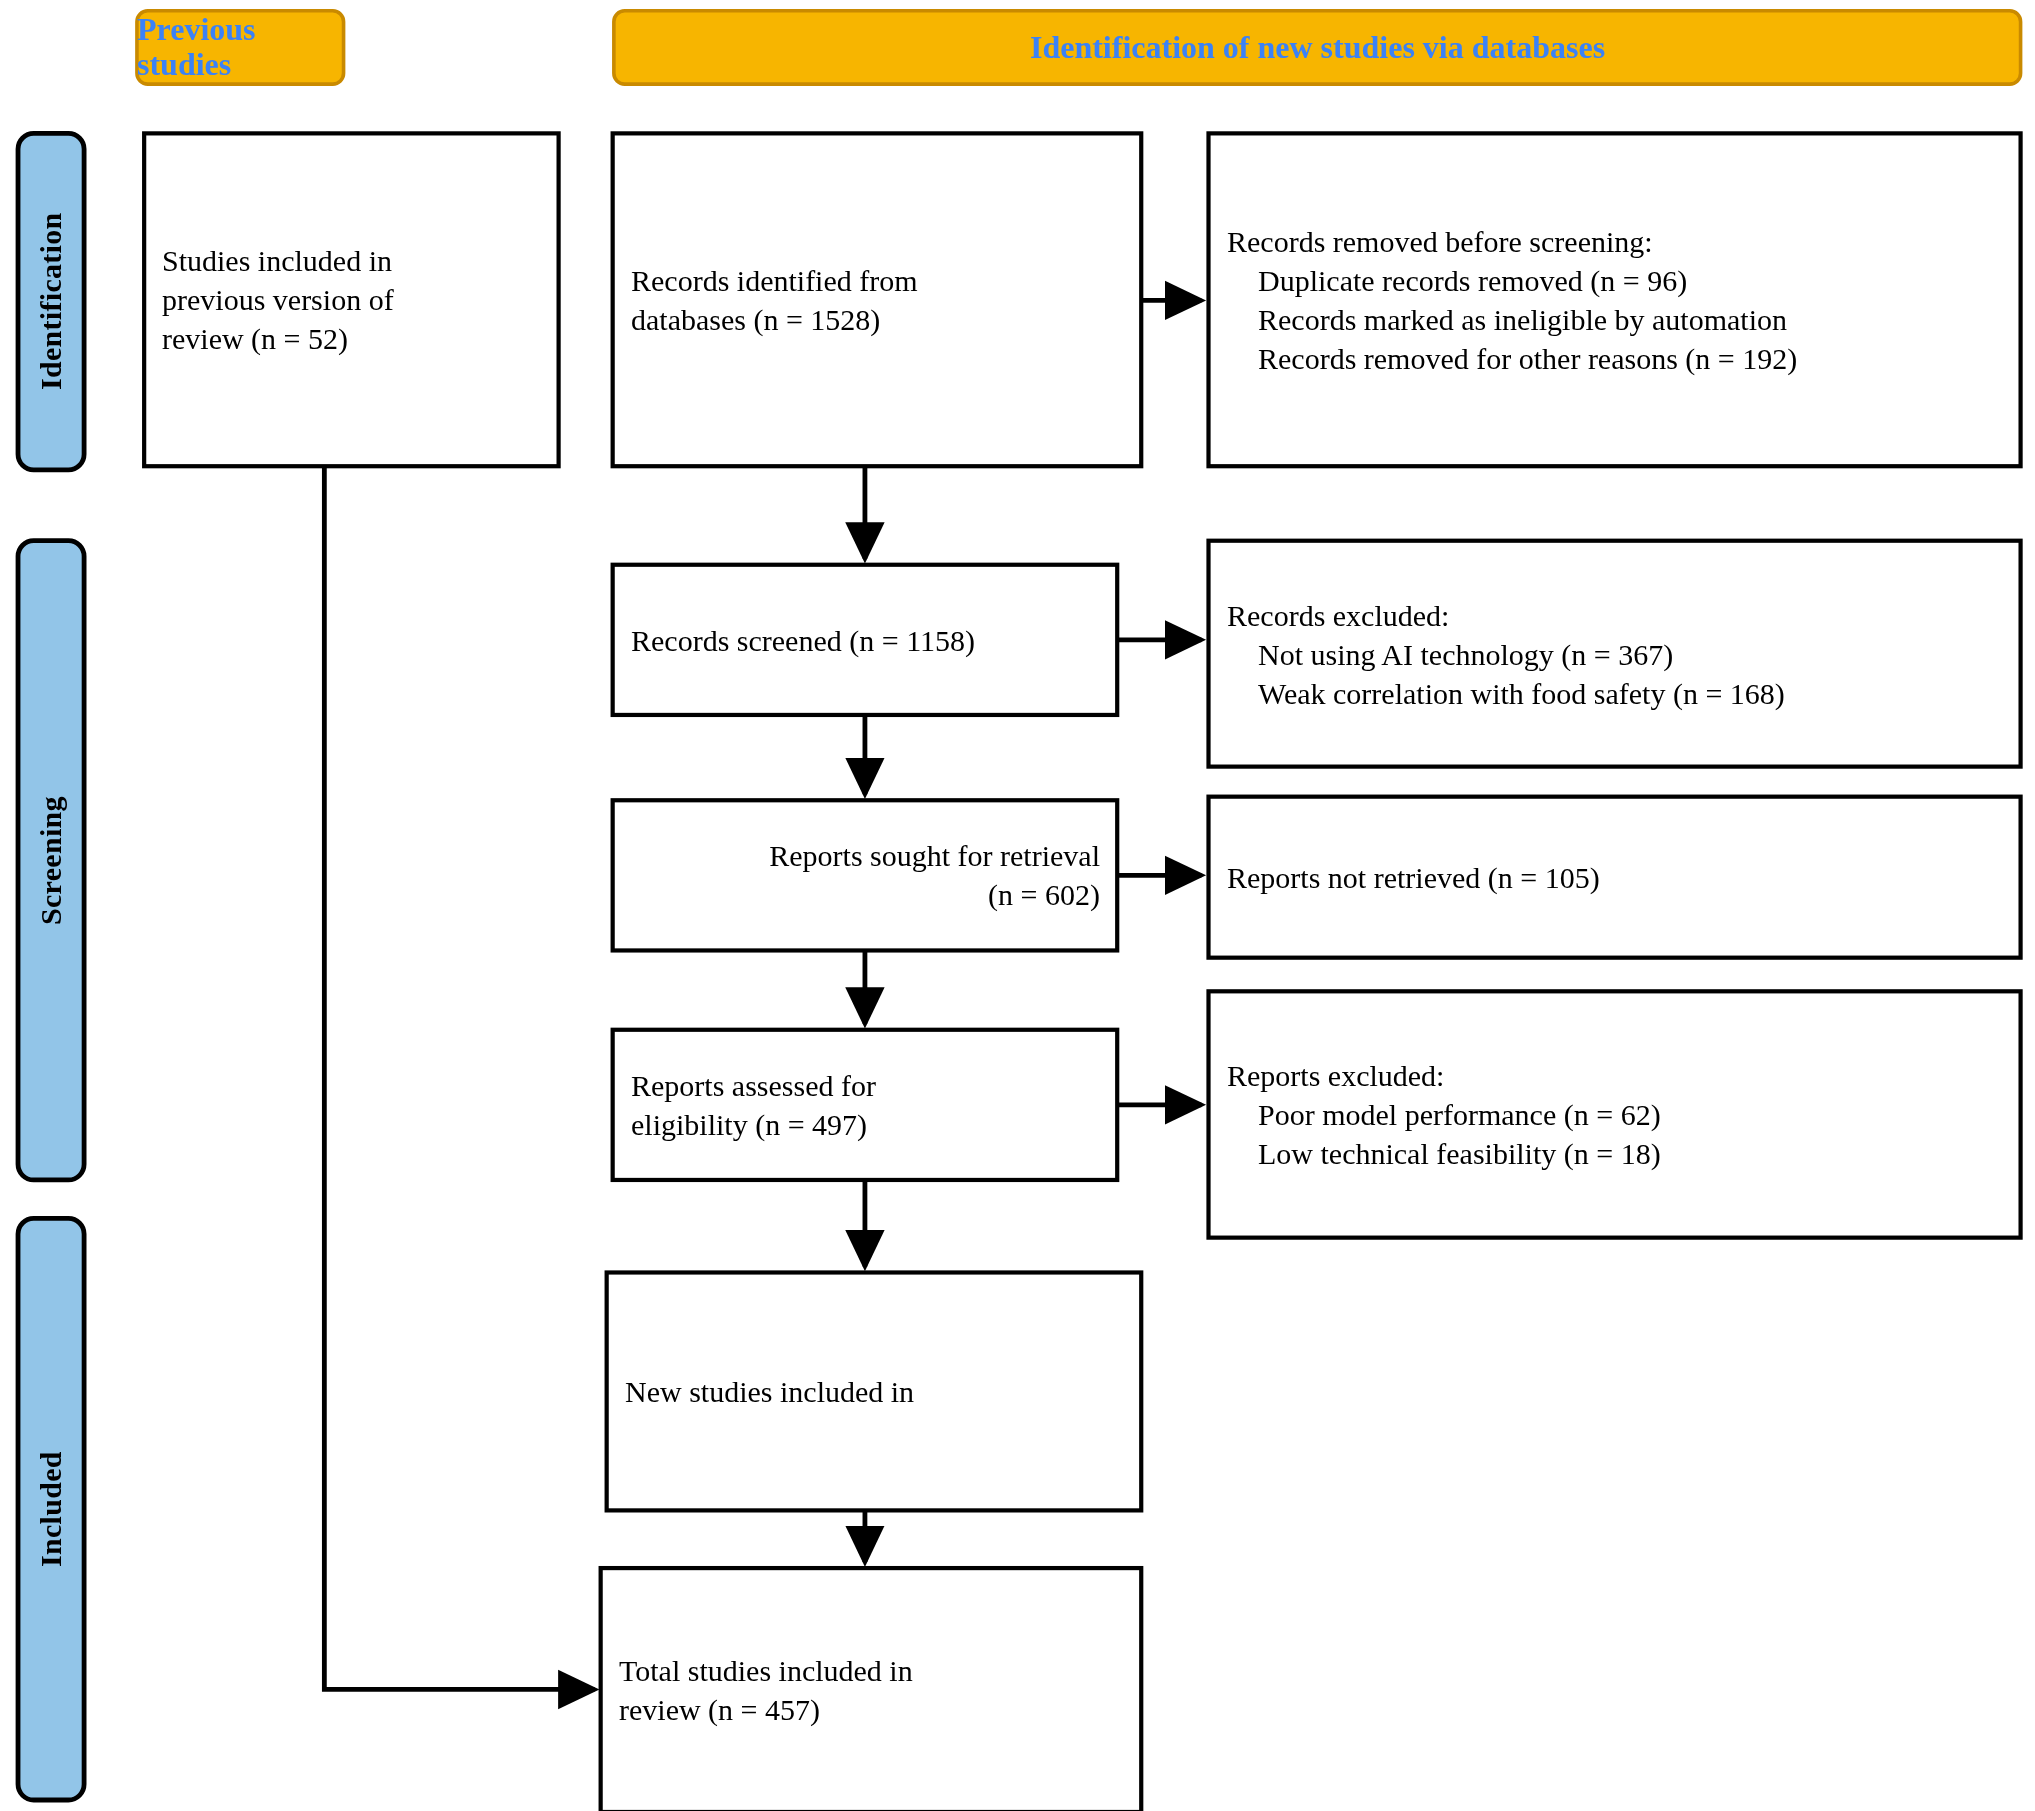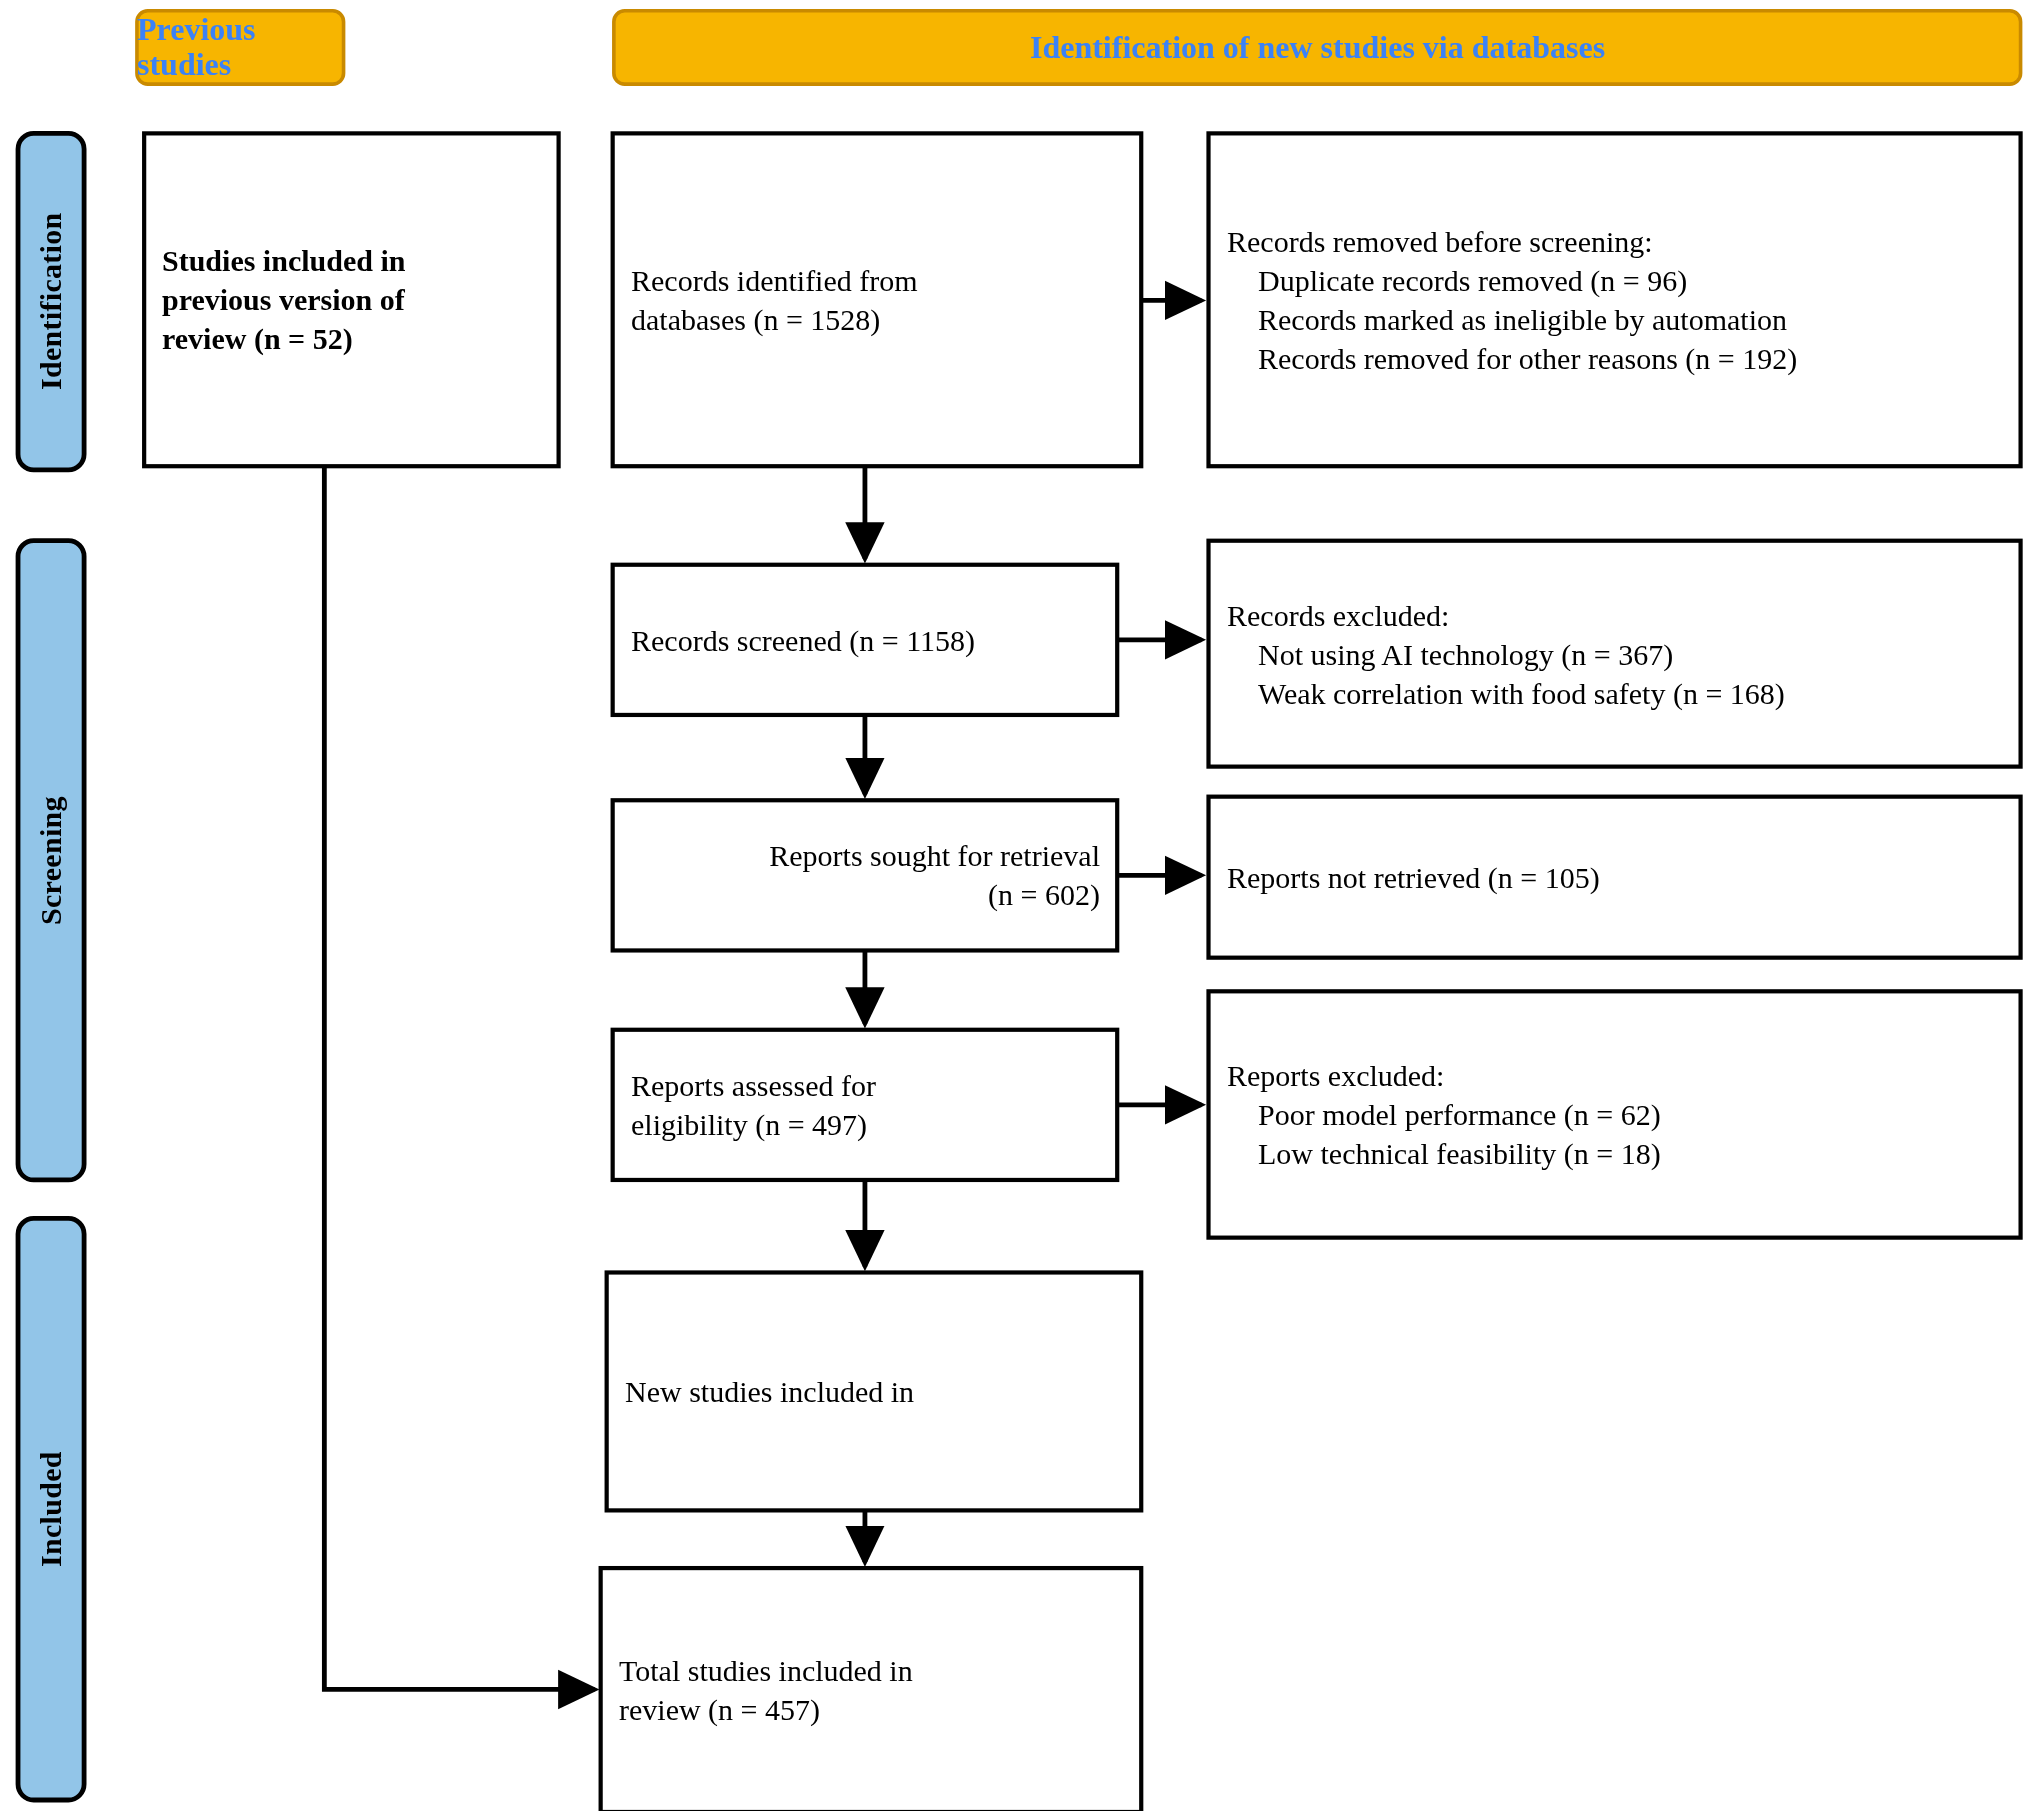--- a/index.html
+++ b/index.html
@@ -119,21 +119,21 @@
       <div class="hdr-label" style="left: 614px; top: 10.8px; width: 1407px; height: 73px;">Identification of new studies via databases</div>
     </div>
 
   <div id="stage-labels">
       <div class="stage-label" style="left: 18px; top: 133px; width: 66px; height: 336px;">Identification</div>
       <div class="stage-label" style="left: 18px; top: 541px; width: 66px; height: 639px;">Screening</div>
       <div class="stage-label" style="left: 18px; top: 1218px; width: 66px; height: 582px;">Included</div>
     </div>
 
   <div id="box-labels">
-      <div class="box-text" style="left: 144px; top: 133px; width: 415px; height: 333px; padding: 0px 18px; font-weight: bold;">
+      <div class="box-text" style="left: 144px; top: 133px; width: 415px; height: 333px; padding: 0px 18px;">
         <span class="ln">Studies included in</span>
         <span class="ln">previous version of</span>
         <span class="ln">review (n = 52)</span>
       </div>
       <div class="box-text" style="left: 613px; top: 133px; width: 529px; height: 333px; padding: 0px 18px;">
         <span class="ln">Records identified from</span>
         <span class="ln">databases (n = 1528)</span>
       </div>
       <div class="box-text" style="left: 1209px; top: 133px; width: 812px; height: 333px; padding: 0px 18px;">
         <span class="ln">Records removed before screening:</span>

